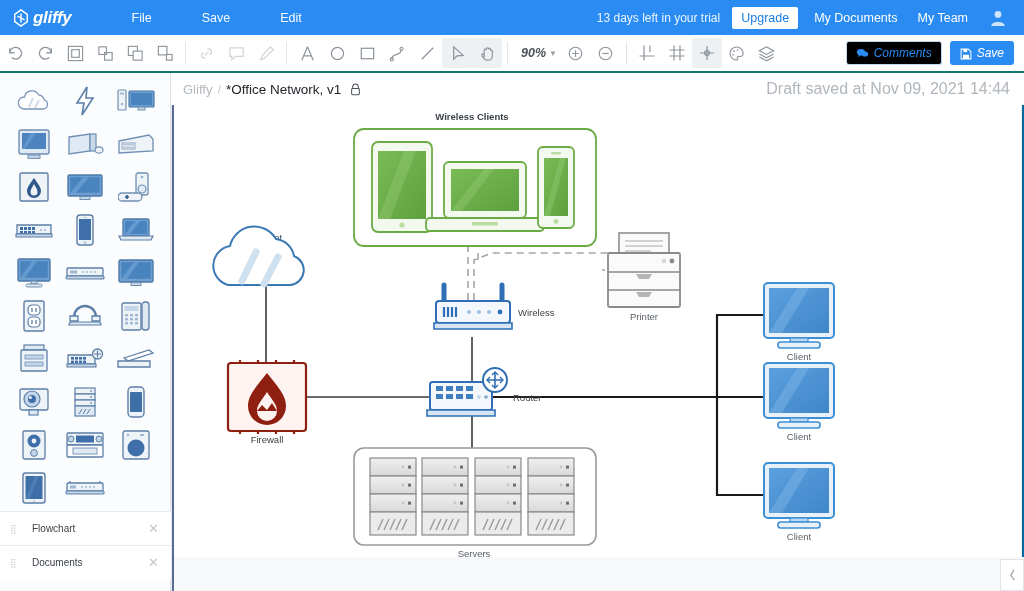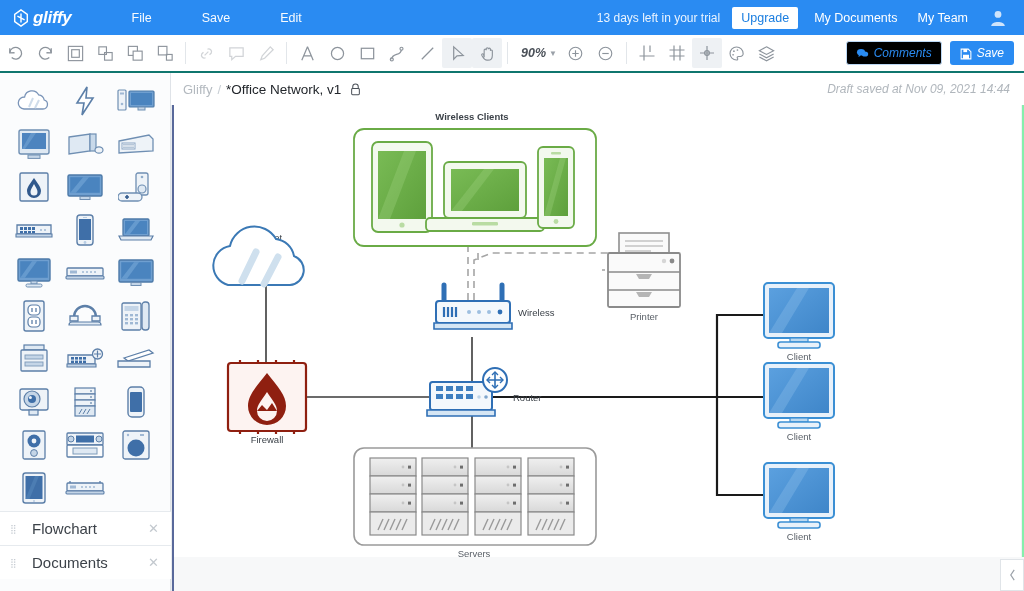--- a/index.html
+++ b/index.html
@@ -85,41 +85,41 @@
   }
   .shape-cell svg { display: block; }
   .pal-section {
     position: absolute; left: 0; width: 171px; height: 34px;
     border-top: 1px solid #e6eaee; display: flex; align-items: center;
     background: #ffffff;
   }
   #sec-flowchart { top: 438px; }
   #sec-swimlanes { top: 472px; }
   .pal-grip { width: 12px; margin-left: 10px; color: #c6ccd2; font-size: 9px; line-height: 4px; }
-  .pal-label { font-size: 15px; color: #3c4249; margin-left: 10px; }
+  .pal-label { font-size: 10px; color: #3c4249; margin-left: 10px; }
   .pal-x { margin-left: auto; margin-right: 12px; color: #c2c8ce; font-size: 13px; }
 
   
   #dochead {
     position: absolute; left: 171px; top: 73px; width: 853px; height: 32px;
     background: #ffffff; display: flex; align-items: center;
   }
   #bc-gliffy { color: #b3b9bf; font-size: 13px; margin-left: 12px; }
   #bc-slash { color: #c7cdd3; font-size: 13px; margin: 0 5px; }
   #doc-title { color: #22262b; font-size: 13.5px; font-weight: normal; }
   #lock-icon { margin-left: 9px; }
   #draft-saved {
     margin-left: auto; margin-right: 14px; color: #b0b6bc;
-    font-size: 12px; font-style: italic;
+    font-size: 16px; 
   }
 
   
   #canvas-wrap {
     position: absolute; left: 171px; top: 105px; width: 853px; height: 486px;
-    background: #86efac; border-left: 1px solid #e8ebee; overflow: hidden;
+    background: #0369a1; border-left: 1px solid #e8ebee; overflow: hidden;
   }
   #canvas-white {
     position: absolute; left: 1px; top: 0; width: 848px; height: 452px;
     background: #ffffff; box-shadow: 0 0 0 1px #f0f2f4;
   }
   #canvas-bottom-gutter {
     position: absolute; left: 0; top: 452px; width: 853px; height: 34px;
     background: #f7f8f9;
   }
   #canvas-left-edge {

